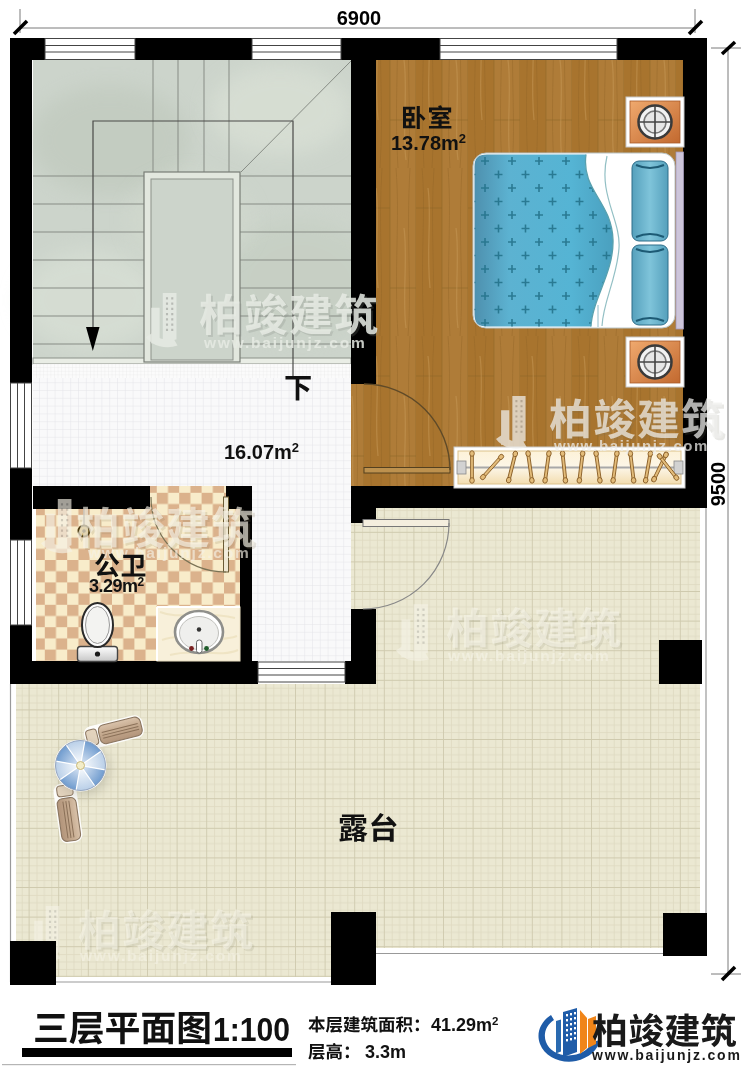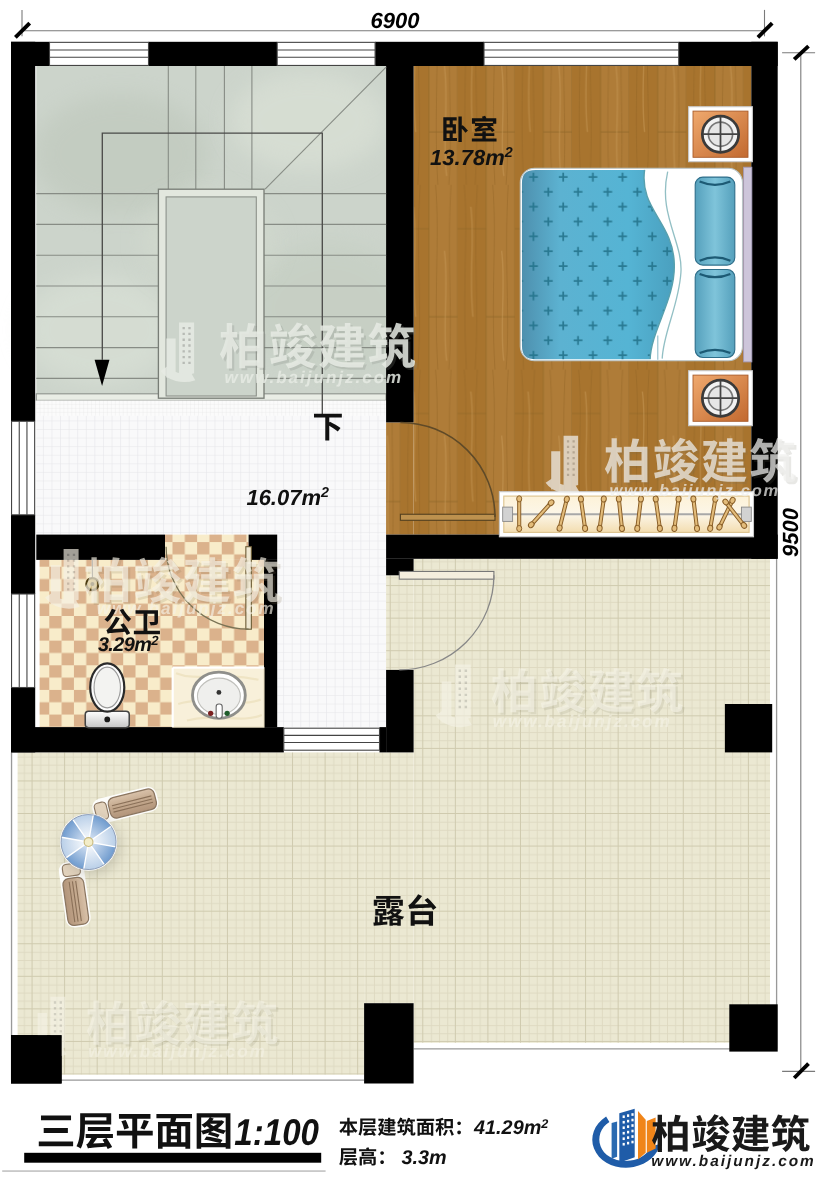--- a/index.html
+++ b/index.html
@@ -1,16 +1,16 @@
 <!DOCTYPE html>
 <html><head>
 <meta charset="utf-8">
 <style>
   html,body{margin:0;padding:0;background:#fff;}
-  .page{position:relative;width:750px;height:1079px;background:#fff;overflow:hidden;font-family:"Liberation Sans",sans-serif;font-style:italic;}
+  .page{position:relative;width:750px;height:1079px;background:#fff;overflow:hidden;font-family:"Liberation Sans",sans-serif;}
   svg{display:block}
 </style>
 </head>
 <body>
 <div class="page">
 <svg width="750" height="1079" viewBox="0 0 750 1079">
 <defs>
   <pattern id="hallTile" width="7.8" height="7.8" patternUnits="userSpaceOnUse">
     <rect width="7.8" height="7.8" fill="#f9f9fa"></rect>
     <path d="M0,0 H7.8 M0,0 V7.8" stroke="#e5e5e9" stroke-width="1" fill="none"></path>

